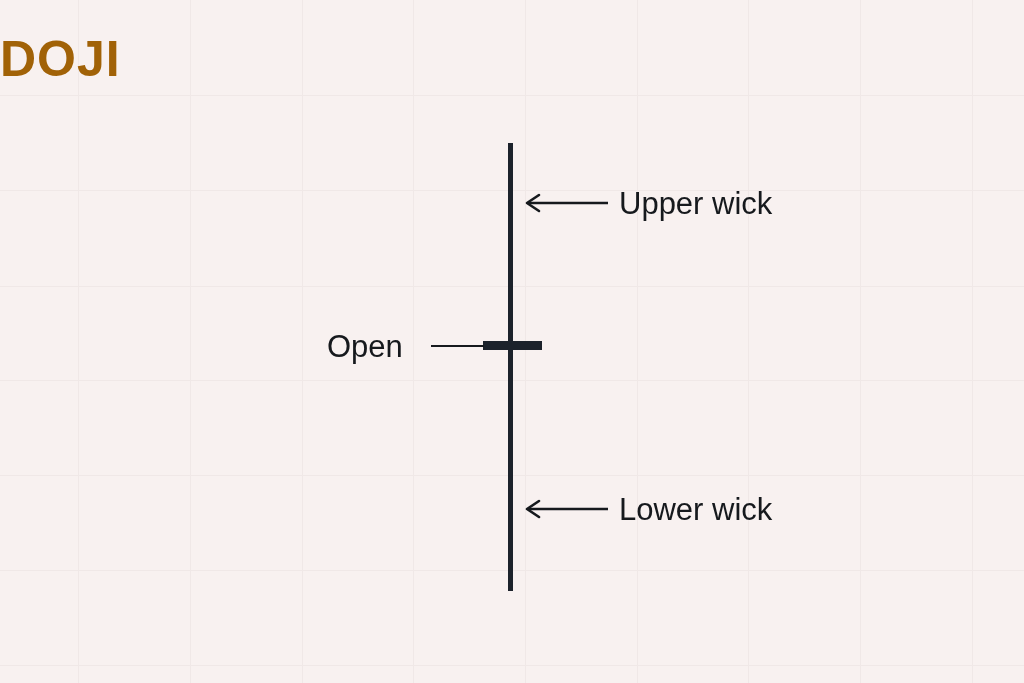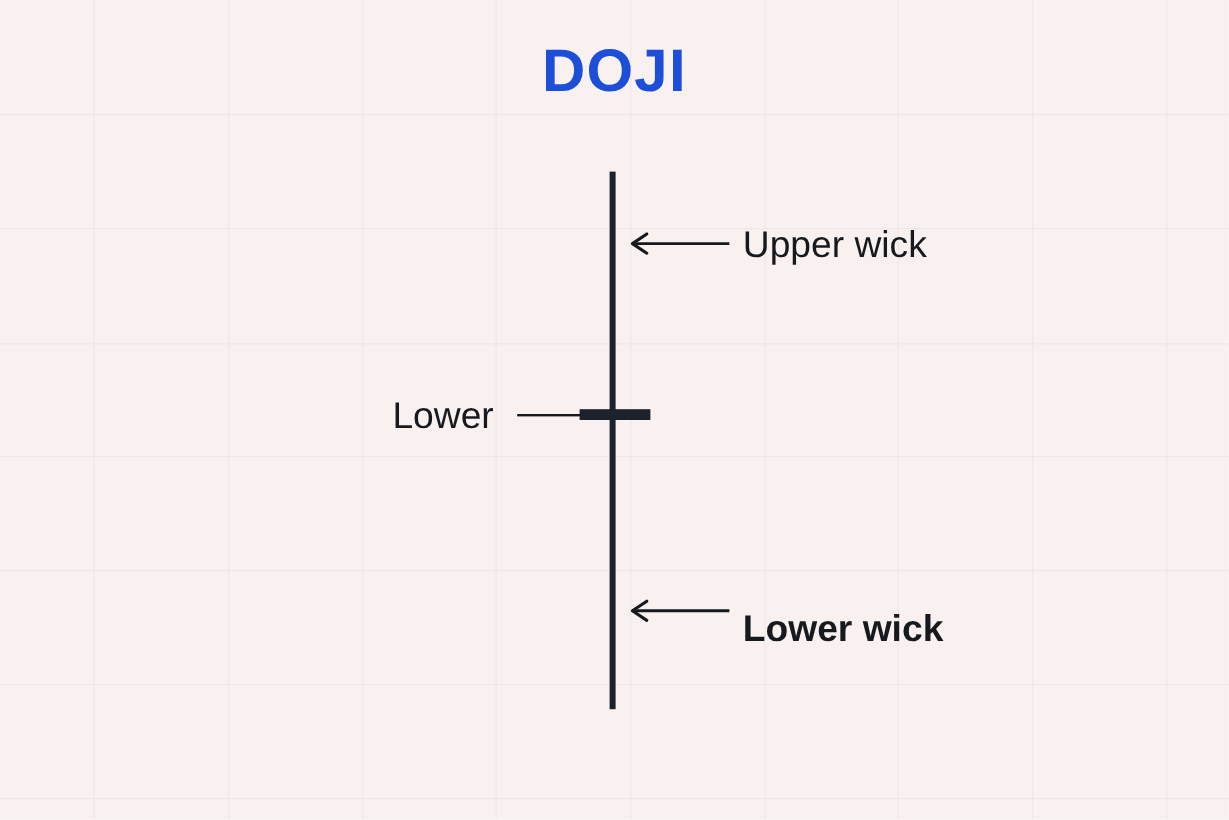--- a/index.html
+++ b/index.html
@@ -42,25 +42,25 @@
     height: 1px;
     background-color: #f0e8e7;
   }
 
   
   #title {
     position: absolute;
     left: 0;
     right: 0;
     top: 34px;
-    text-align: center;
+    text-align: left;
     font-size: 50px;
     font-weight: bold;
     letter-spacing: 1px;
-    color: #1d4ed8;
+    color: #a16207;
     line-height: 1;
     white-space: nowrap;
   }
 
   
   #candle {
     position: absolute;
     left: 0;
     top: 0;
     width: 1024px;
@@ -89,21 +89,21 @@
   
   .annot-label {
     position: absolute;
     font-size: 31px;
     color: #16191d;
     white-space: nowrap;
     line-height: 1;
     text-align: right;
   }
   #label-upper-wick { left: 619px; top: 188px; }
-  #label-lower-wick { left: 619px; top: 508px; font-weight: bold; }
+  #label-lower-wick { left: 619px; top: 494px; }
   #label-open       { left: 327px; top: 331px; font-size: 31px; }
 
   .annot-arrow {
     position: absolute;
     height: 22px;
     width: 86px;
   }
   #arrow-upper-wick { left: 522px; top: 192px; }
   #arrow-lower-wick { left: 522px; top: 498px; }
 
@@ -147,21 +147,21 @@
     <div class="wick" id="wick-lower"></div>
     <div id="body-bar"></div>
   </div>
 
   <svg class="annot-arrow" id="arrow-upper-wick" viewBox="0 0 86 22" xmlns="http://www.w3.org/2000/svg">
     <line x1="86" y1="11" x2="7" y2="11" stroke="#16191d" stroke-width="2.4"></line>
     <polyline points="17,3 5,11 17,19" fill="none" stroke="#16191d" stroke-width="2.6" stroke-linecap="round" stroke-linejoin="round"></polyline>
   </svg>
   <div class="annot-label" id="label-upper-wick">Upper wick</div>
 
-  <div class="annot-label" id="label-open">Lower</div>
+  <div class="annot-label" id="label-open">Open</div>
   <div id="leader-open"></div>
 
   <svg class="annot-arrow" id="arrow-lower-wick" viewBox="0 0 86 22" xmlns="http://www.w3.org/2000/svg">
     <line x1="86" y1="11" x2="7" y2="11" stroke="#16191d" stroke-width="2.4"></line>
     <polyline points="17,3 5,11 17,19" fill="none" stroke="#16191d" stroke-width="2.6" stroke-linecap="round" stroke-linejoin="round"></polyline>
   </svg>
   <div class="annot-label" id="label-lower-wick">Lower wick</div>
 
 </div>
 

